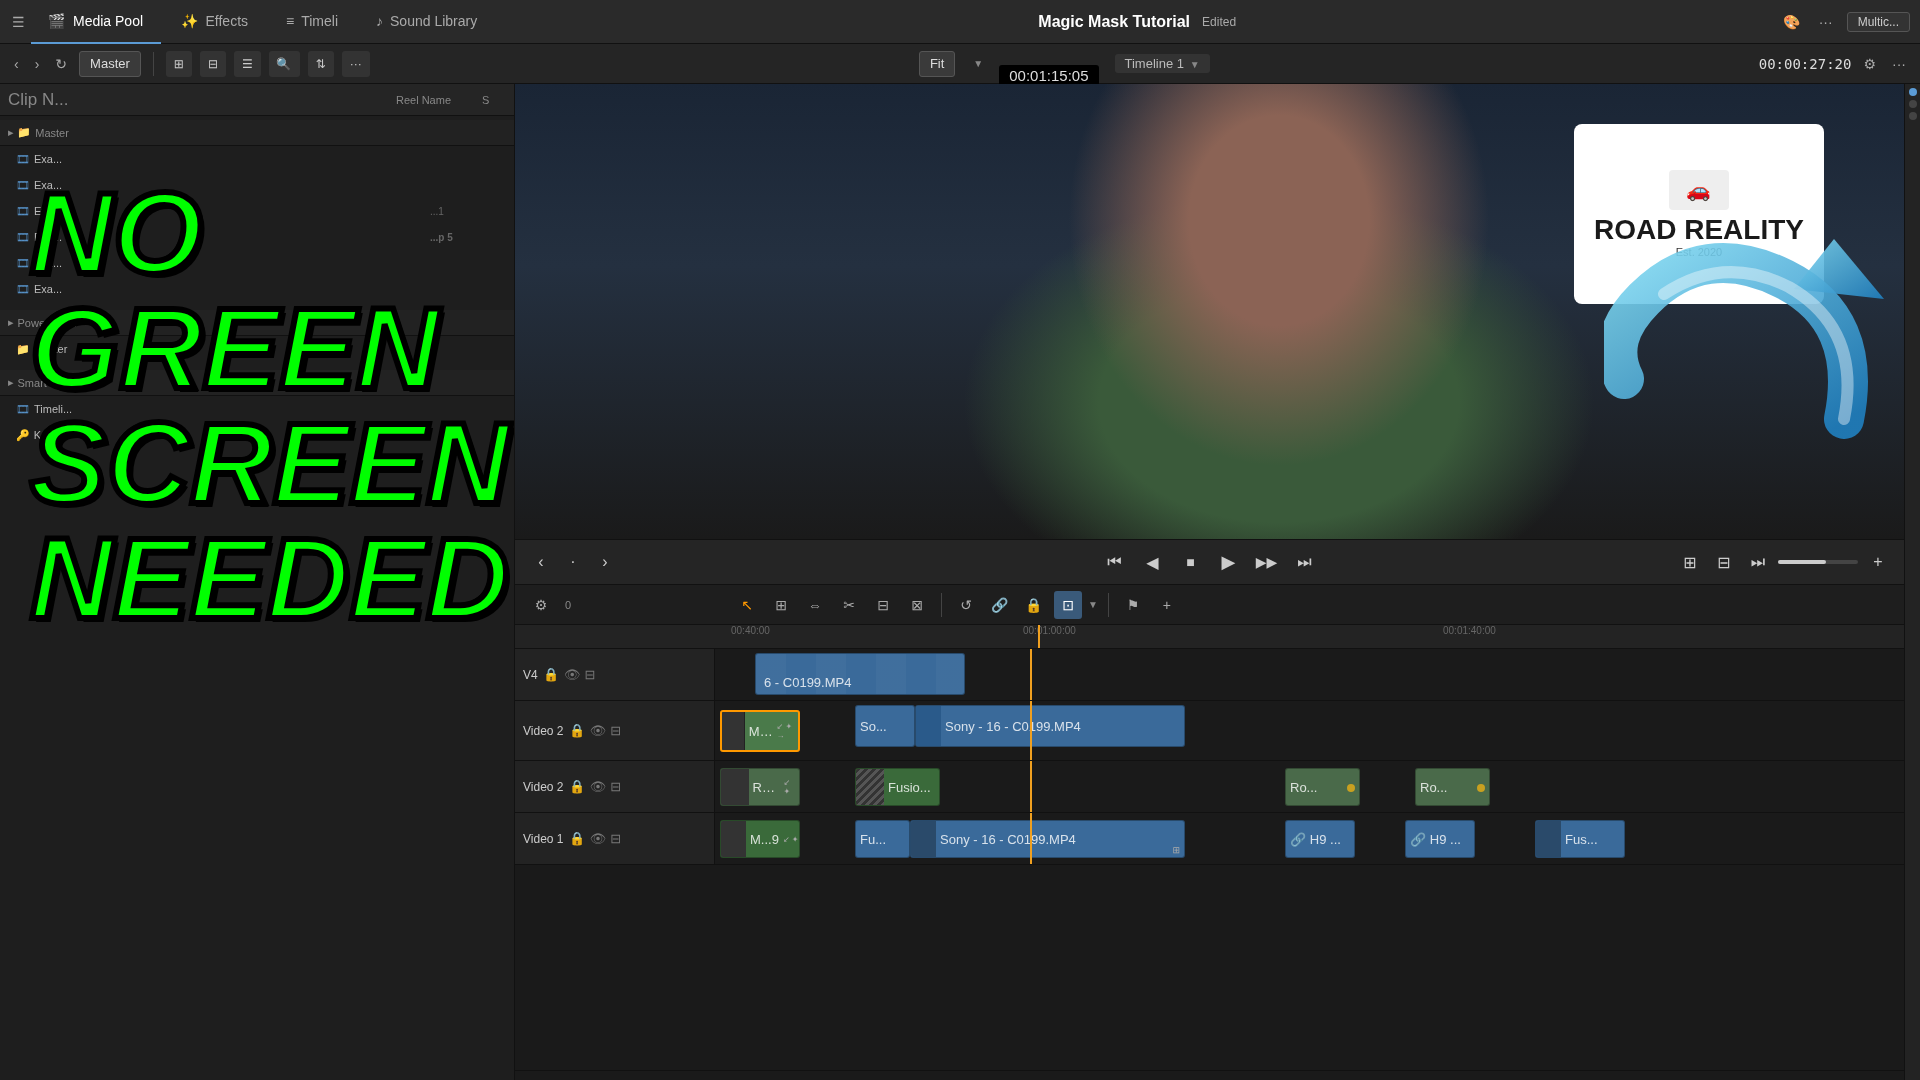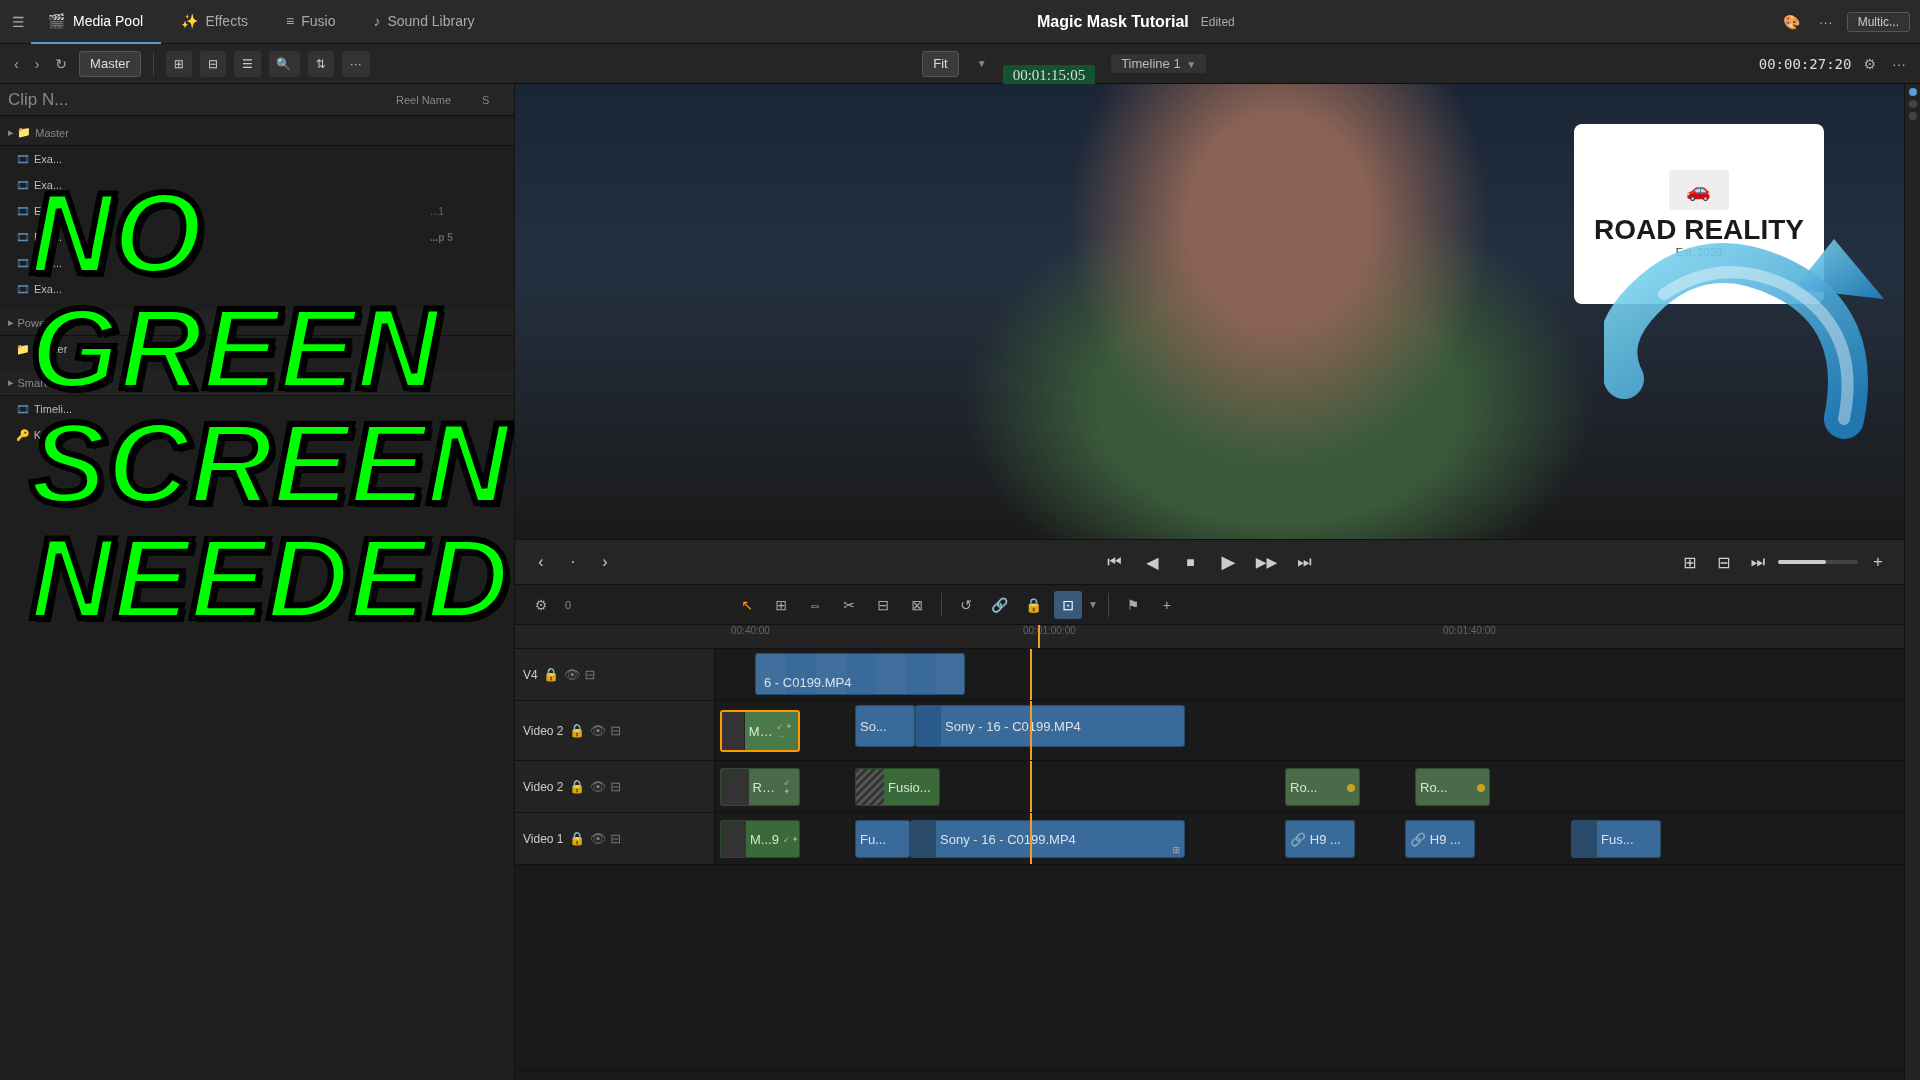--- a/index.html
+++ b/index.html
@@ -117,22 +117,22 @@
       padding: 2px 10px;
       border-radius: 3px;
       font-size: 13px;
       height: 26px;
       display: flex;
       align-items: center;
     }
     .timecode-display {
       font-size: 15px;
       color: #ddd;
-      font-family: Liberation Serif, serif;
-      background: #14532d;
+      font-family: Liberation Sans, sans-serif;
+      background: #000000;
       padding: 2px 10px;
       border-radius: 3px;
       margin-top: 24px;
     }
     .timeline-name {
       font-size: 13px;
       color: #bbb;
       background: #333;
       padding: 2px 10px;
       border-radius: 3px;
@@ -506,21 +506,21 @@
     <div class="nav-tab active">
       <span>🎬</span>
       <span>Media Pool</span>
     </div>
     <div class="nav-tab">
       <span>✨</span>
       <span>Effects</span>
     </div>
     <div class="nav-tab">
       <span>≡</span>
-      <span>Fusio</span>
+      <span>Timeli</span>
     </div>
     <div class="nav-tab">
       <span>♪</span>
       <span>Sound Library</span>
     </div>
   </div>
   <div class="nav-center">
     <span class="project-title">Magic Mask Tutorial</span>
     <span class="edited-badge">Edited</span>
   </div>
@@ -831,21 +831,21 @@
               <div style="background:#2a4a6a; width:25px; height:100%; float:left;"></div>
               <span class="clip-label">Sony - 16 - C0199.MP4</span>
               <div style="position:absolute; bottom:2px; right:4px; font-size:9px; color:#aaa;">⊞</div>
             </div>
             <div class="clip clip-blue" style="left:570px; width:70px; top:7px; height:38px;">
               <span class="clip-label">🔗 H9 ...</span>
             </div>
             <div class="clip clip-blue" style="left:690px; width:70px; top:7px; height:38px;">
               <span class="clip-label">🔗 H9 ...</span>
             </div>
-            <div class="clip clip-blue" style="left:820px; width:90px; top:7px; height:38px;margin-left:36px;">
+            <div class="clip clip-blue" style="left:820px; width:90px; top:7px; height:38px;">
               <div style="background:#2a4a6a; width:25px; height:100%; float:left;"></div>
               <span class="clip-label">Fus...</span>
             </div>
             <div class="playhead" style="left:315px;"></div>
           </div>
         </div>
 
       </div>
 
       <div class="scrollbar-h"></div>

